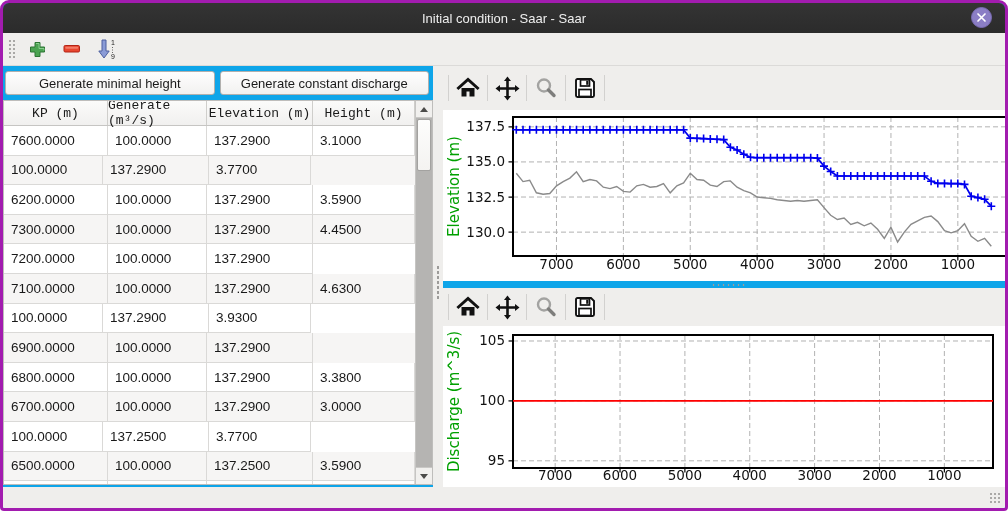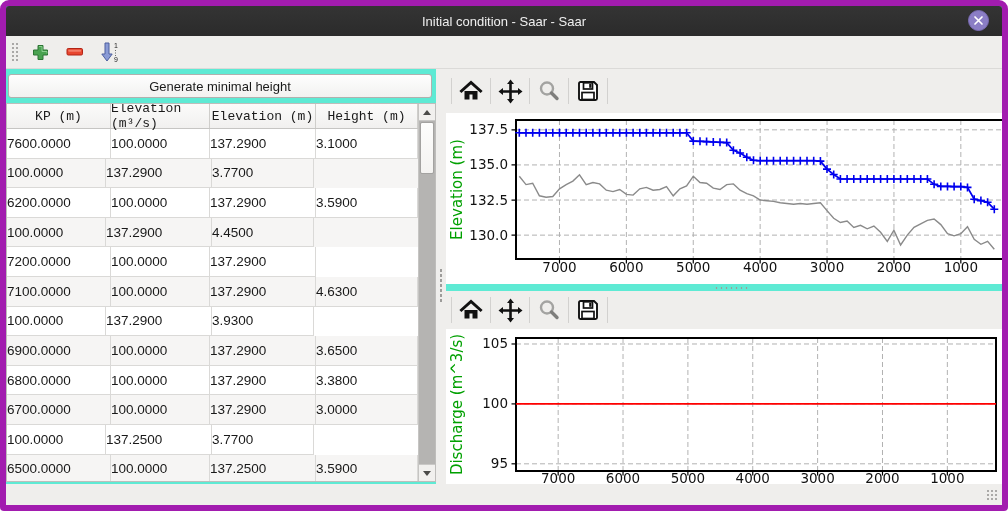--- a/index.html
+++ b/index.html
@@ -1,21 +1,21 @@
 <!DOCTYPE html>
 <html><head>
 <meta charset="utf-8">
 <style>
   * { box-sizing: border-box; margin: 0; padding: 0; }
   html,body { background:#ffffff; }
   body { font-family: "Liberation Sans", "DejaVu Sans", sans-serif; }
 
   .window {
     position: relative; width: 1008px; height: 511px;
-    background: #5eead4; border: 6px solid #a21caf;
+    background: #0ea5e9; border: 3px solid #a21caf;
     border-radius: 9px 9px 4px 4px; overflow: hidden;
   }
 
   
   .titlebar {
     position: absolute; top:0; left:0; right:0; height: 30px;
     background: linear-gradient(#343434,#2b2b2b);
     display: flex; align-items: center; justify-content: center;
     color: #efefef; font-size: 13px;
   }
@@ -54,21 +54,21 @@
   }
   .thead { display: flex; height: 25px; background: linear-gradient(#fbfbfa,#f1f0ef); border-bottom: 1px solid #c6c5c3; }
   .th {
     display:flex; align-items:center; justify-content:center;
     font-size: 13px; color:#1a1a1a; border-right: 1px solid #cfcecb; font-family: Liberation Mono, monospace;
   }
   .tr { display: flex; height: 29.6px; background: #fff; }
   .tr:nth-child(even) { background: #f6f5f4; }
   .tr.partial { height: 11px; }
   .td {
-    font-size: 13.5px; color: #191919; 
+    font-size: 13.5px; color: #191919; padding-left: 7px;
     display:flex; align-items:center;
     border-right: 1px solid #dad9d7; border-bottom: 1px solid #dad9d7;
   }
   .c0 { width: 104px; } .c1 { width: 99px; } .c2 { width: 106px; } .c3 { width: 102px; }
 
   .vscroll {
     position: absolute; top: 0; right: 0; bottom: 0; width: 17px;
     background: #b5b4b2; border-left: 1px solid #c6c5c3;
   }
   .sb-btn {
@@ -150,26 +150,27 @@
         <text x="15" y="6.5" font-size="7" fill="#222">1</text>
         <text x="15" y="21" font-size="7" fill="#222">9</text>
         <path d="M16.5 9 v7" stroke="#444" stroke-width="0.8" stroke-dasharray="1 1.5"></path>
       </svg>
     </div>
   </div>
 
   <div class="left-panel">
     <div class="buttons-row">
       <button class="gen-btn">Generate minimal height</button>
+      <button class="gen-btn">Generate constant discharge</button>
     </div>
 
     <div class="table-wrap">
       <div class="thead">
         <div class="th c0">KP (m)</div>
-        <div class="th c1">Elevation (m³/s)</div>
+        <div class="th c1">Generate (m³/s)</div>
         <div class="th c2">Elevation (m)</div>
         <div class="th c3">Height (m)</div>
       </div>
       <div id="table-body">
           <div class="tr">
             <div class="td c0">7600.0000</div>
             <div class="td c1">100.0000</div>
             <div class="td c2">137.2900</div>
             <div class="td c3">3.1000</div>
           </div>
@@ -178,20 +179,21 @@
             <div class="td c2">137.2900</div>
             <div class="td c3">3.7700</div>
           </div>
           <div class="tr">
             <div class="td c0">6200.0000</div>
             <div class="td c1">100.0000</div>
             <div class="td c2">137.2900</div>
             <div class="td c3">3.5900</div>
           </div>
           <div class="tr">
+            <div class="td c0">7300.0000</div>
             <div class="td c1">100.0000</div>
             <div class="td c2">137.2900</div>
             <div class="td c3">4.4500</div>
           </div>
           <div class="tr">
             <div class="td c0">7200.0000</div>
             <div class="td c1">100.0000</div>
             <div class="td c2">137.2900</div>
           </div>
           <div class="tr">
@@ -202,21 +204,20 @@
           </div>
           <div class="tr">
             <div class="td c1">100.0000</div>
             <div class="td c2">137.2900</div>
             <div class="td c3">3.9300</div>
           </div>
           <div class="tr">
             <div class="td c0">6900.0000</div>
             <div class="td c1">100.0000</div>
             <div class="td c2">137.2900</div>
-            <div class="td c3">3.6500</div>
           </div>
           <div class="tr">
             <div class="td c0">6800.0000</div>
             <div class="td c1">100.0000</div>
             <div class="td c2">137.2900</div>
             <div class="td c3">3.3800</div>
           </div>
           <div class="tr">
             <div class="td c0">6700.0000</div>
             <div class="td c1">100.0000</div>

